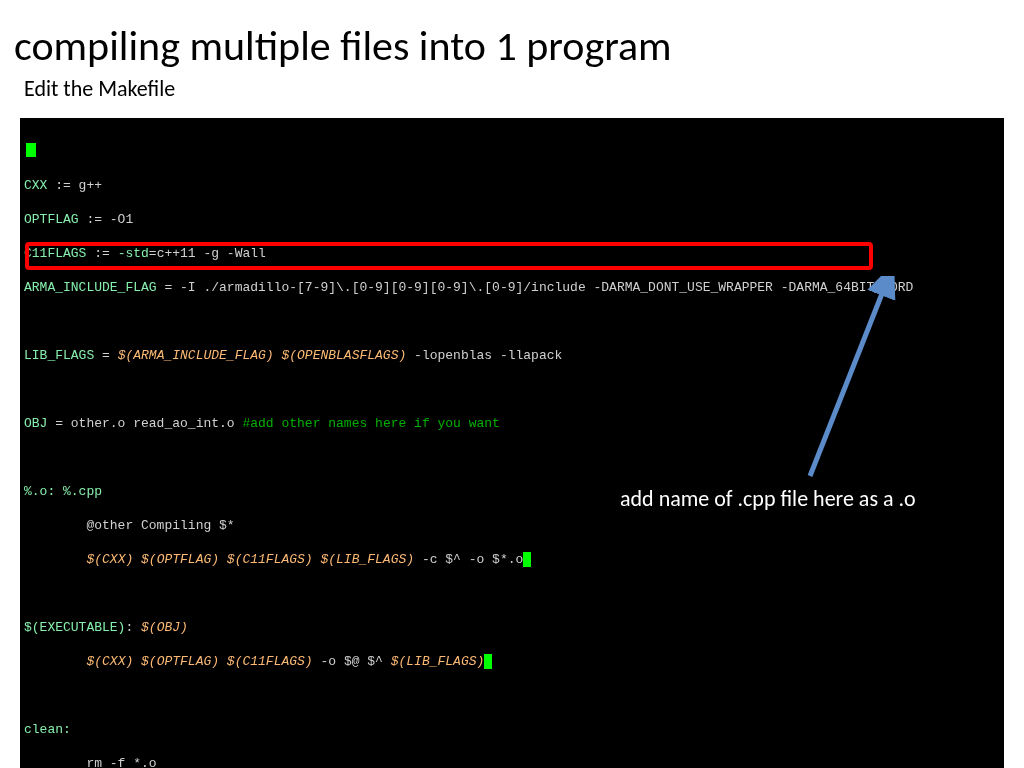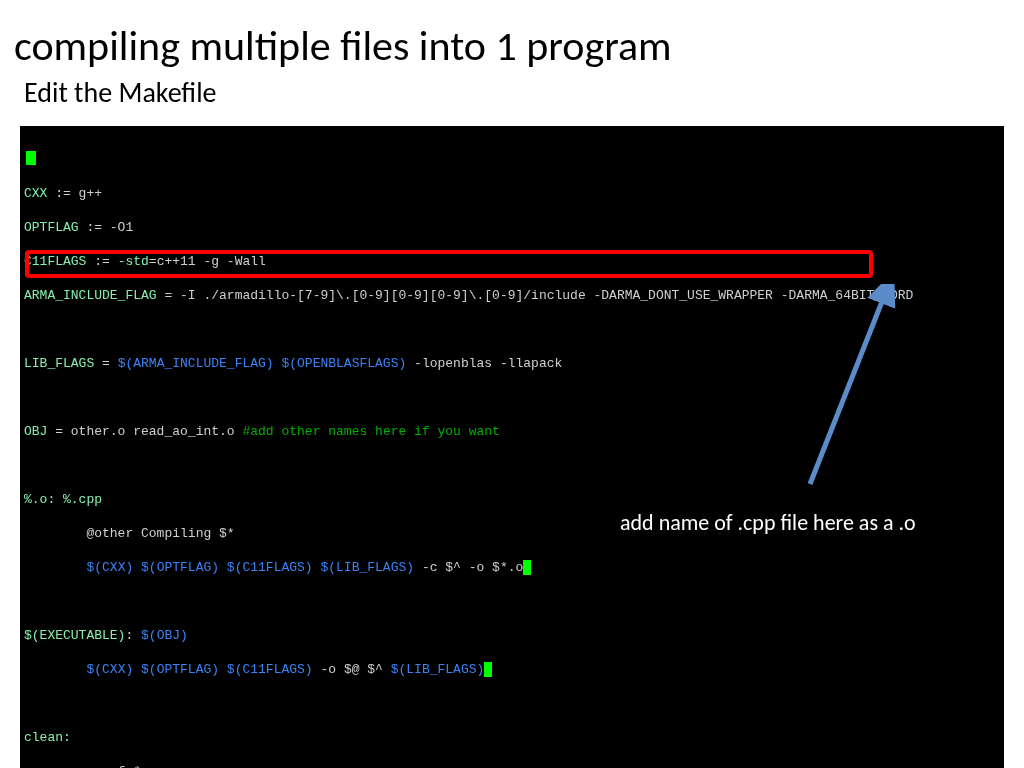--- a/index.html
+++ b/index.html
@@ -12,21 +12,21 @@
     overflow: hidden;
     position: relative;
   }
   .slide-title {
     font-size: 42px;
     color: #000;
     margin: 20px 0 0 14px;
     font-weight: 400;
   }
   .subtitle {
-    font-size: 28px;
+    font-size: 22px;
     color: #000;
     margin: 4px 0 16px 24px;
   }
   .terminal {
     background: #000;
     color: #fff;
     font-family: "Courier New", monospace;
     font-size: 13px;
     line-height: 17px;
     padding: 8px 6px 20px 4px;
@@ -39,38 +39,38 @@
     background:#00ff00;
     width:10px;
     height:14px;
     margin-bottom:-2px;
     margin-left:2px;
   }
   .cursor-mid { color:#000; background:#00ff00; }
   .cy { color:#86efac; }
   .wh { color:#d0d0d0; }
   .gr { color:#00b000; }
-  .dg { color:#3b82f6; }
+  .dg { color:#fdba74;font-style:italic; }
   .redbox {
     position:absolute;
     border:4px solid #ff0000;
     border-radius:4px;
     left:5px;
     top:124px;
     width:840px;
     height:20px;
     pointer-events:none;
   }
   .annotation {
     position:absolute;
     color:#fff;
     font-family: Calibri, Arial, sans-serif;
     font-size:22px;
     left:600px;
-    top:388px;
+    top:372px;
   }
   .arrow {
     position:absolute;
     left:770px;
     top:158px;
     pointer-events:none;
   }
 </style>
 </head>
 <body>

